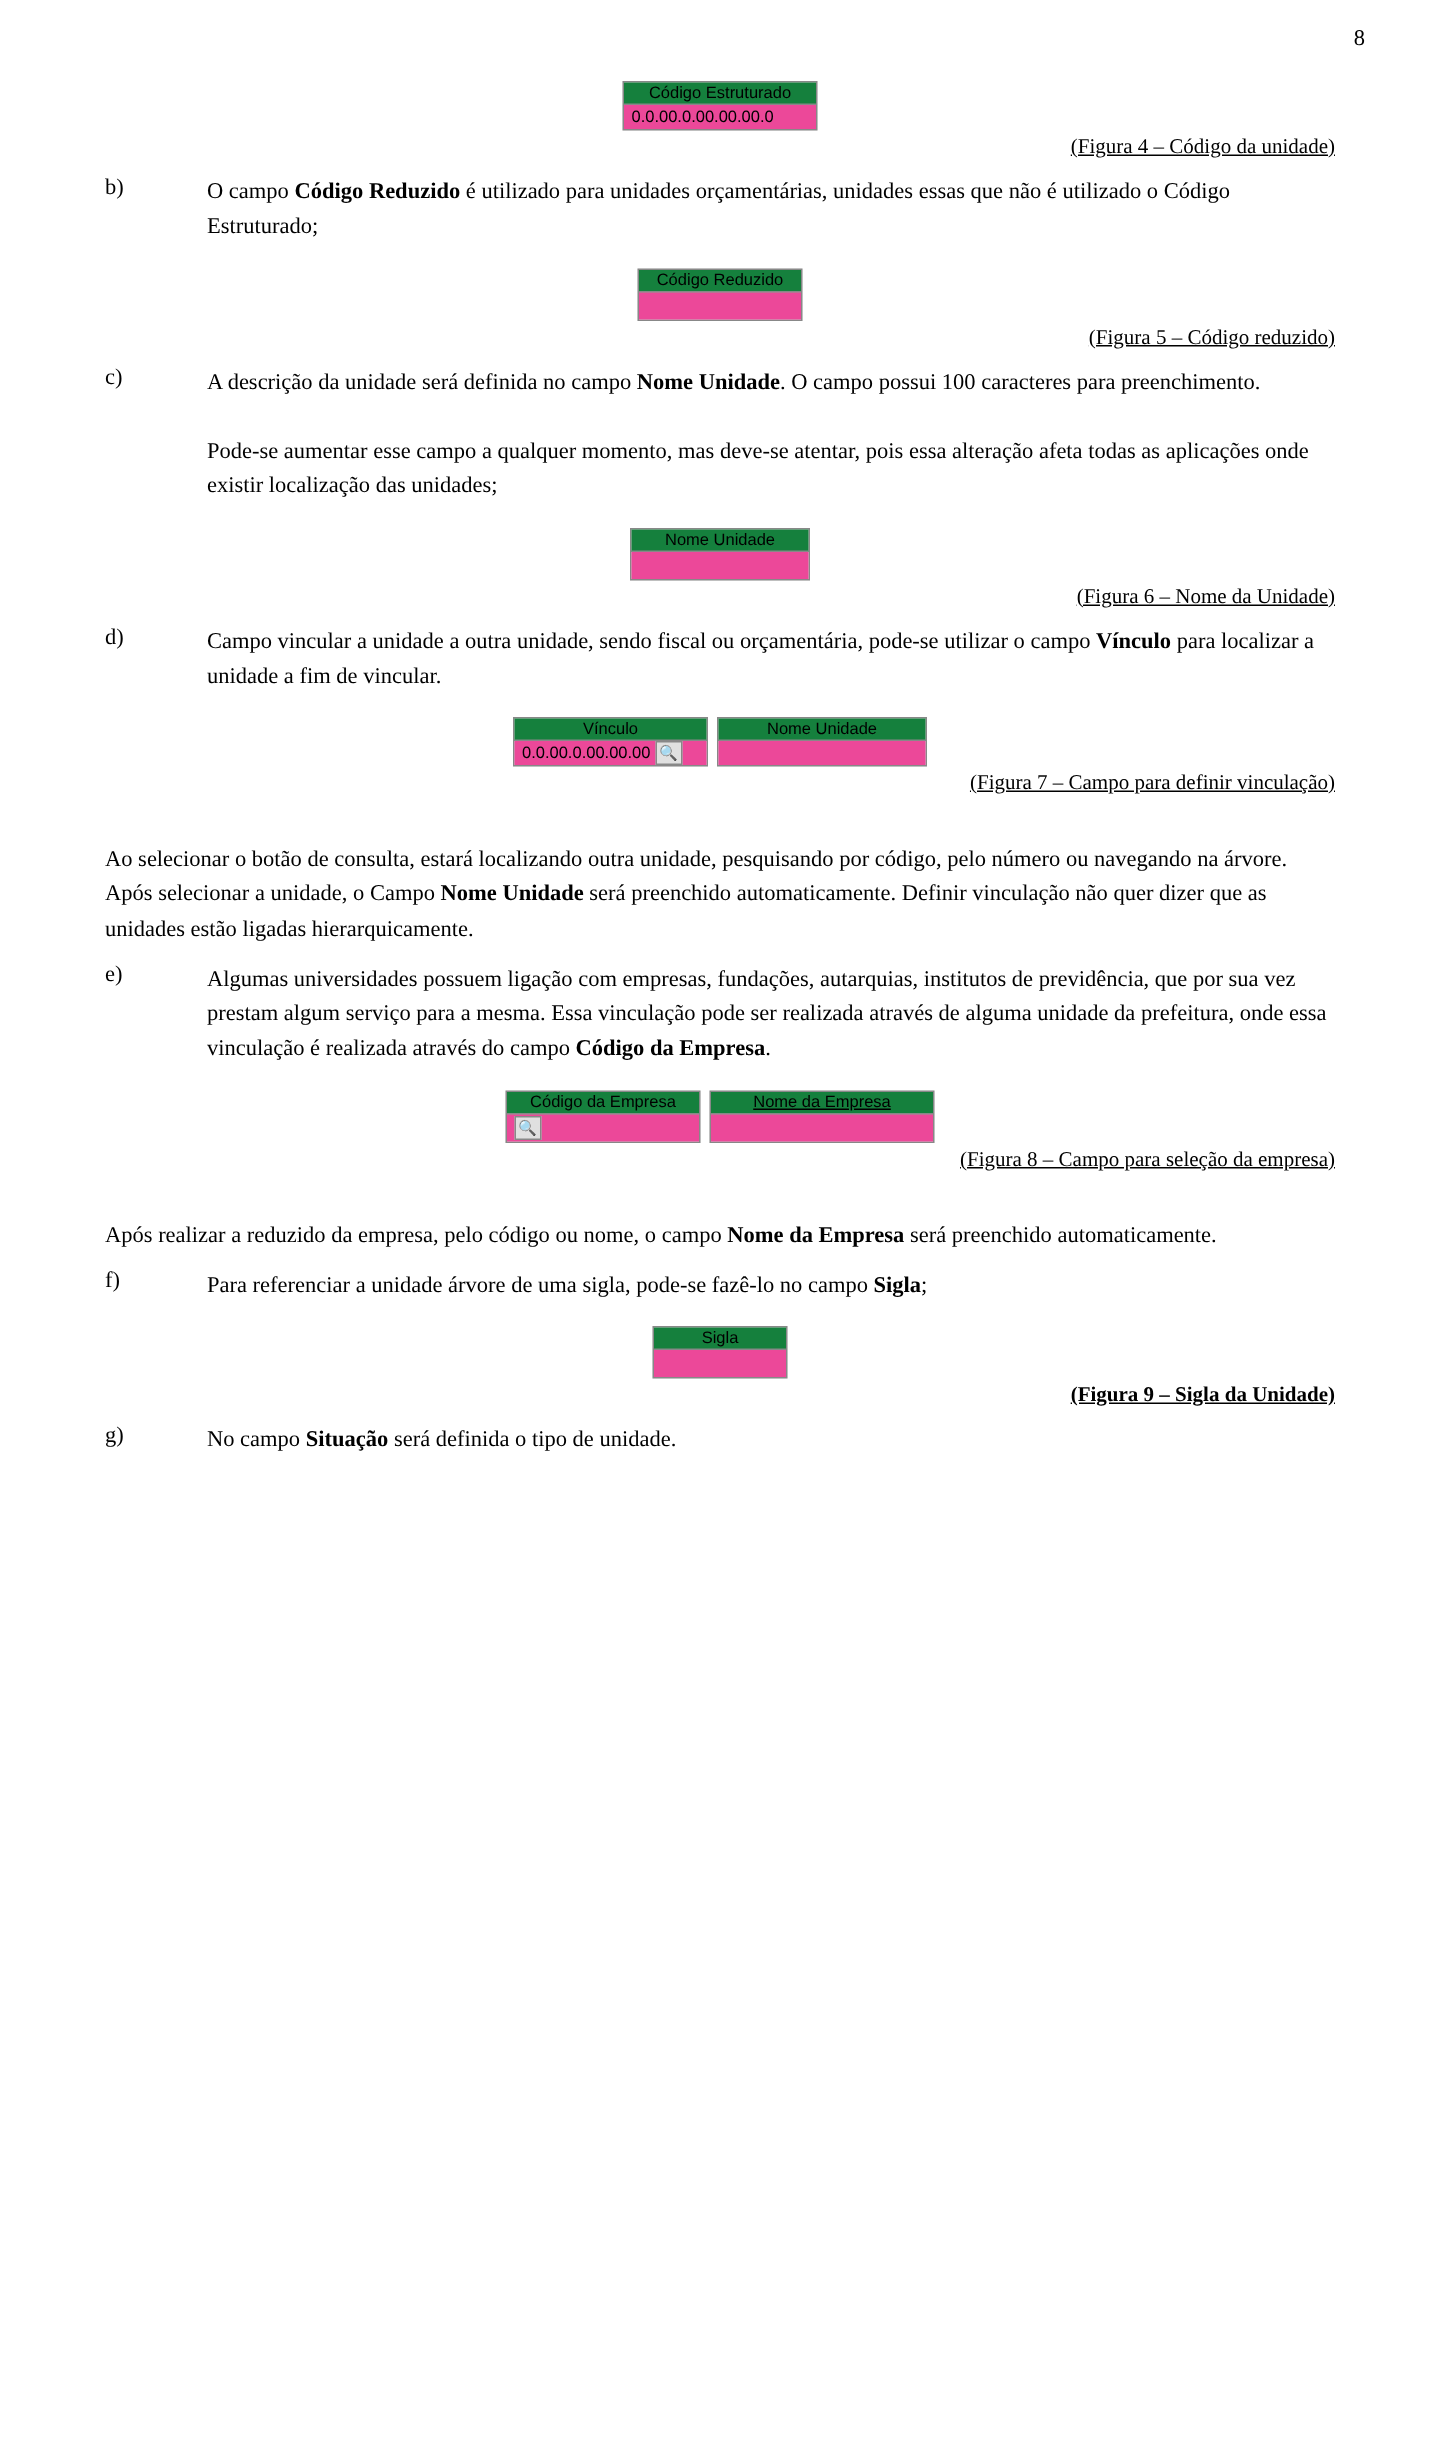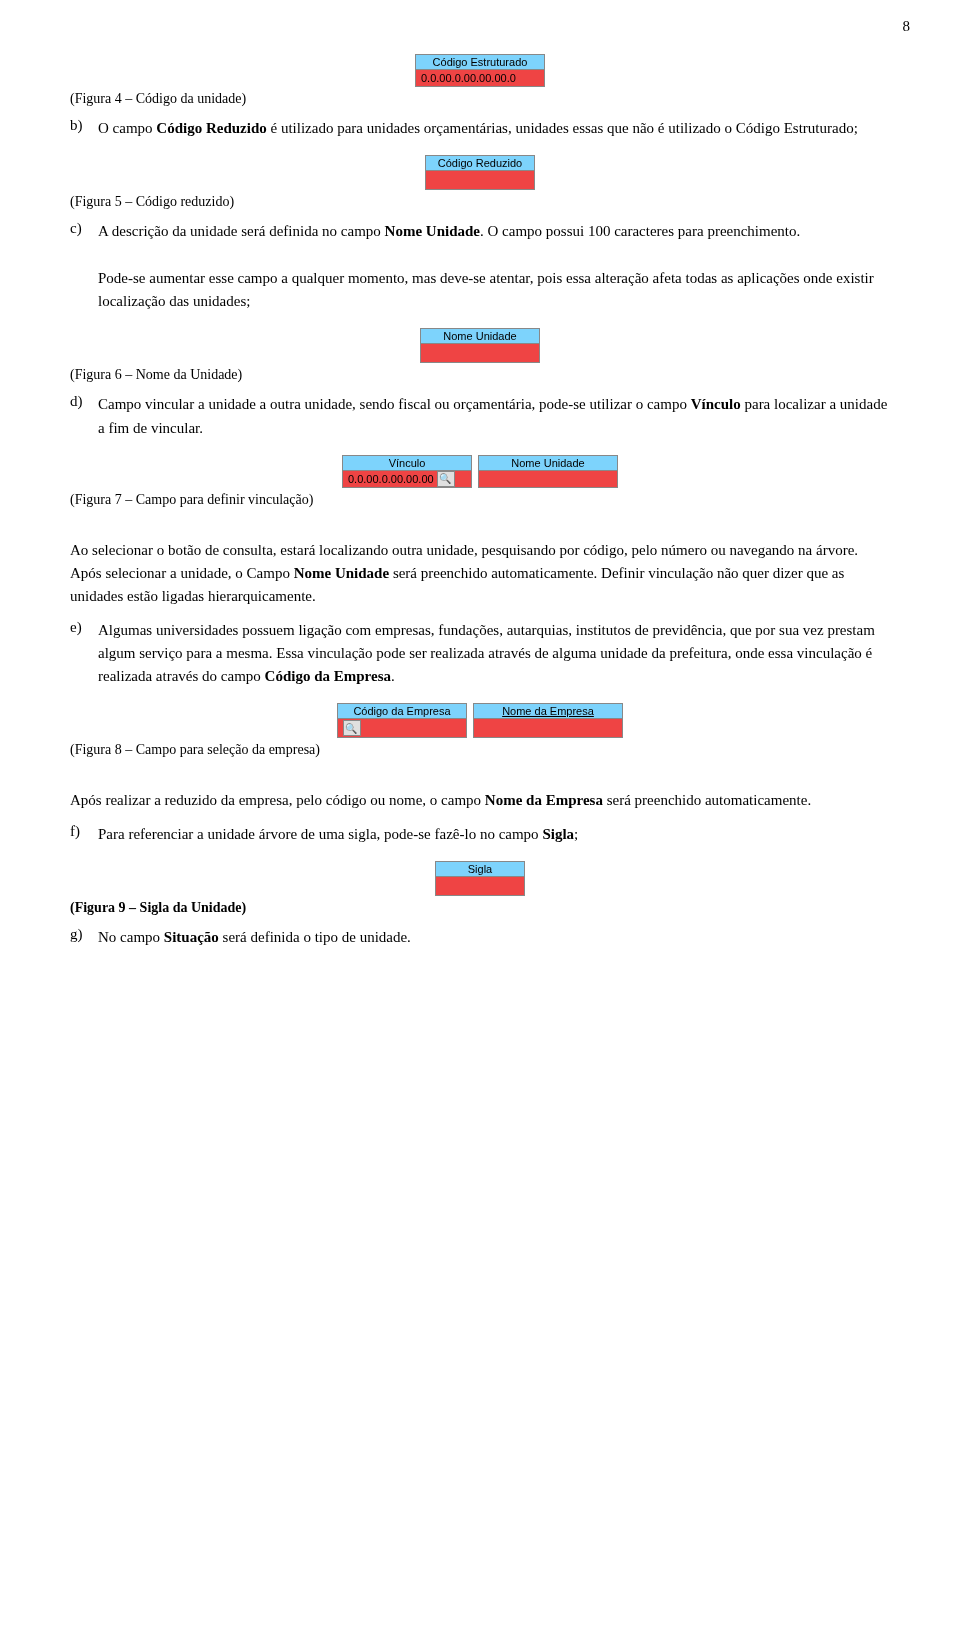--- a/index.html
+++ b/index.html
@@ -24,56 +24,58 @@
       gap: 6px;
       margin-bottom: 10px;
     }
     .list-label {
       min-width: 22px;
       font-weight: normal;
     }
     .list-content {
       flex: 1;
       line-height: 1.55;
+      margin-left: 40px;
     }
     .figure-container {
       text-align: center;
       margin: 14px 0 4px 0;
     }
     .figure-caption {
-      text-align: left;
+      text-align: right;
       font-size: 14px;
       margin-bottom: 10px;
       margin-top: 2px;
+      text-decoration: underline;
     }
     .ui-label {
       background: #d8d8d8;
       border-bottom: 1px solid #888;
       padding: 2px 6px;
       font-size: 11px;
     }
     .ui-row {
       display: inline-flex;
       gap: 6px;
       align-items: flex-start;
     }
     .ui-field-box {
       border: 1px solid #888;
       background: #f0f0f0;
       display: inline-block;
     }
     .ui-field-box .ui-label {
-      background: #7dd3fc;
+      background: #15803d;
       border-bottom: 1px solid #888;
       padding: 1px 5px;
       font-size: 11px;
       font-family: Arial, sans-serif;
     }
     .ui-field-box .ui-input {
-      background: #ef4444;
+      background: #ec4899;
       padding: 2px 5px;
       min-width: 80px;
       height: 16px;
       font-size: 11px;
       font-family: Arial, sans-serif;
       display: flex;
       align-items: center;
       gap: 3px;
       text-align: center;
     }

